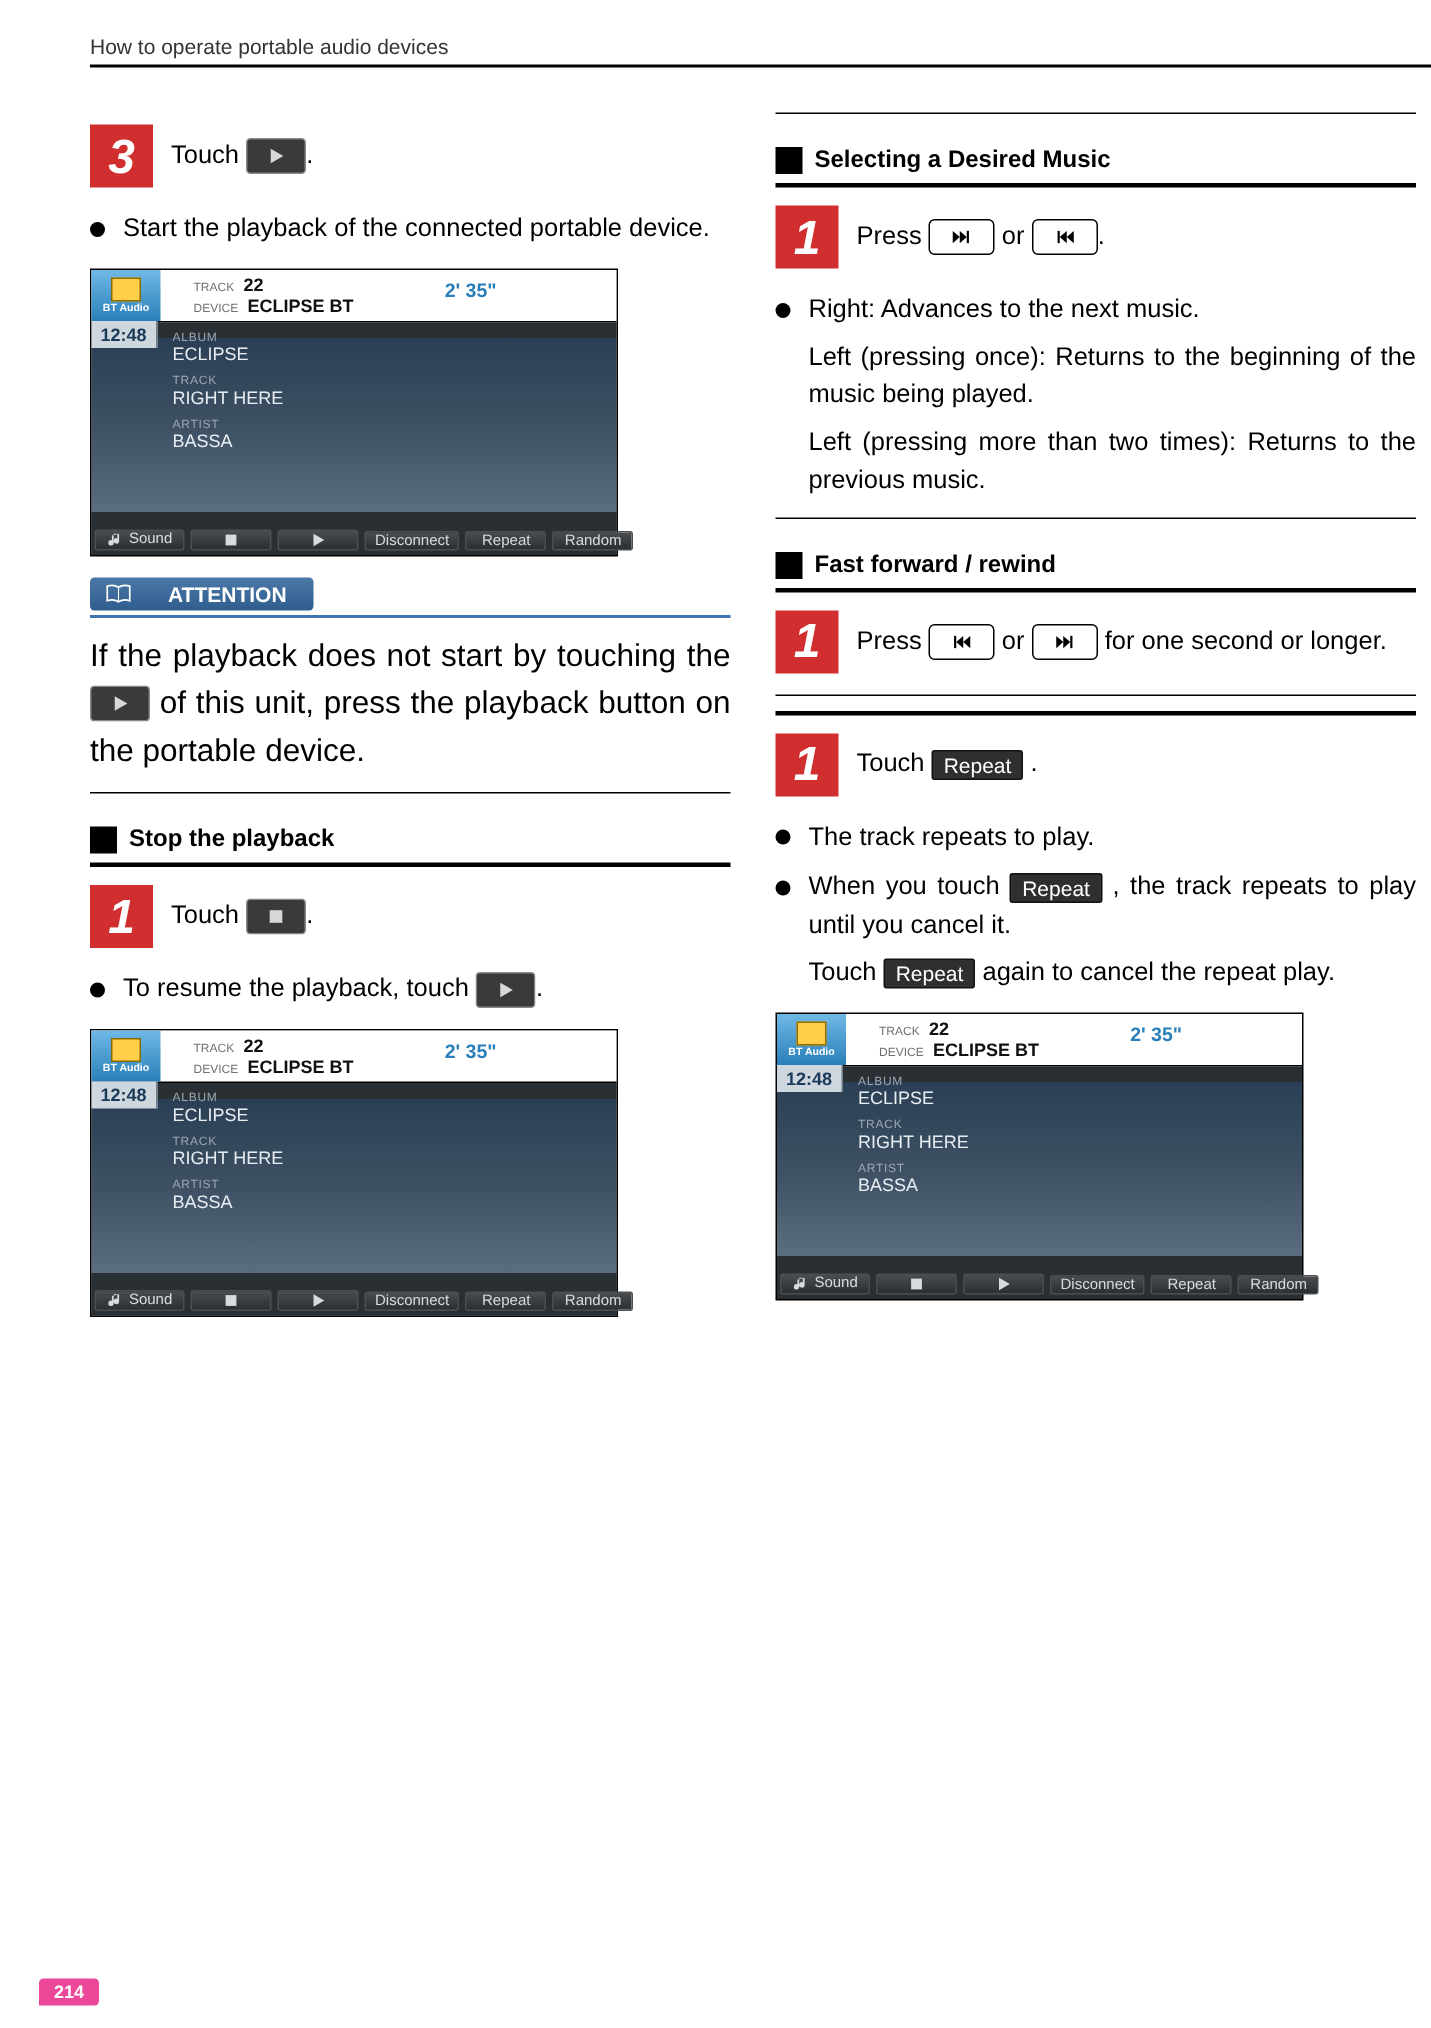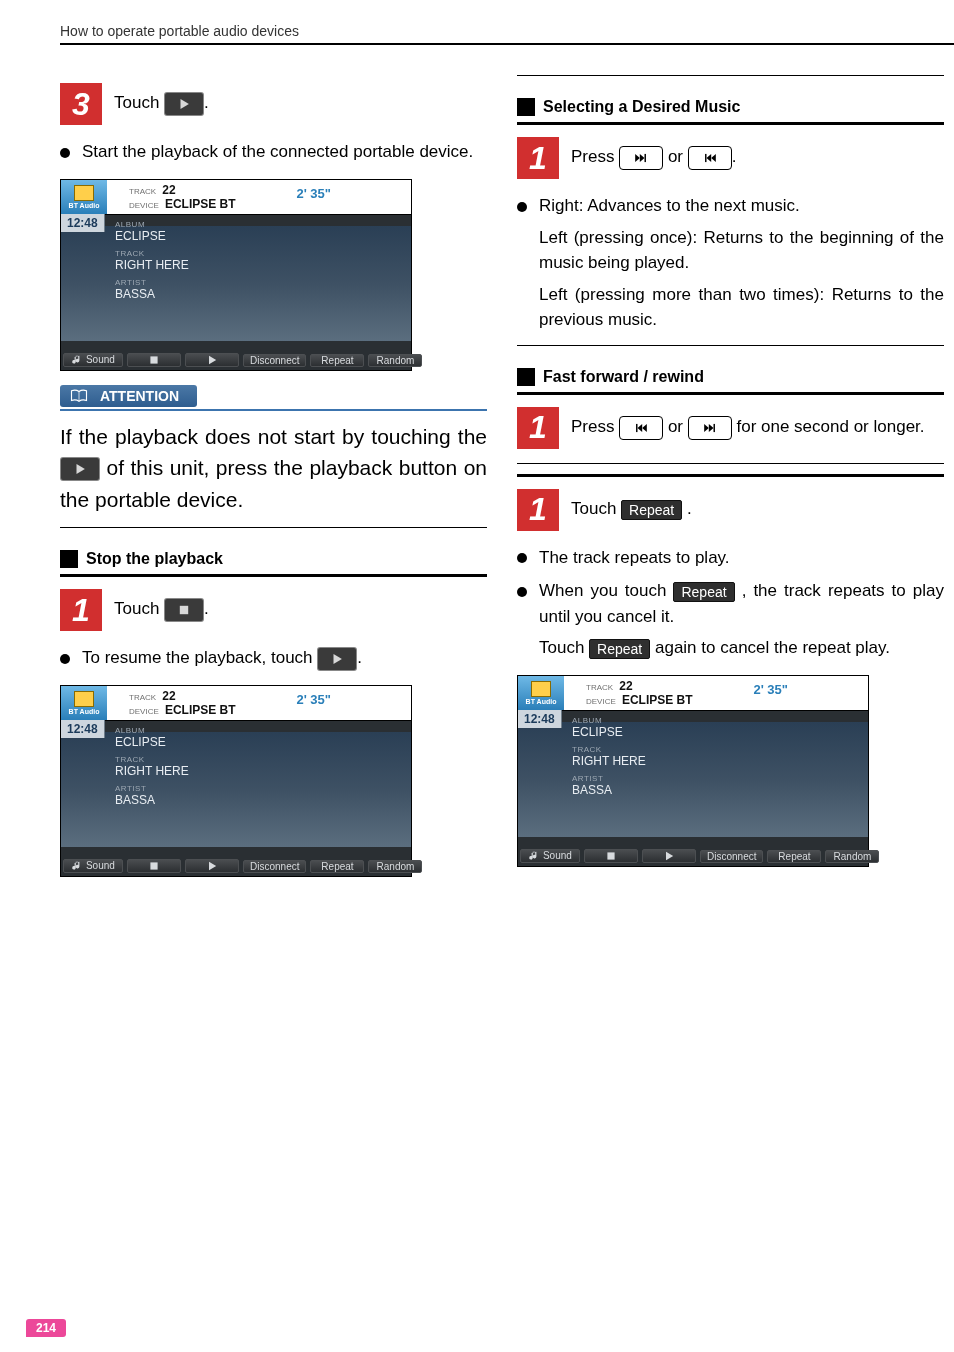--- a/index.html
+++ b/index.html
@@ -30,21 +30,21 @@
 
     
     .glyph{display:inline-flex;align-items:center;justify-content:center;vertical-align:middle;background:#3a3a3a;border:1px solid rgba(255,255,255,.4);border-radius:3px;height:22px;min-width:28px;padding:0 5px;color:#d8d8d8;font-size:12px;line-height:1;}
     .glyph svg{width:14px;height:14px;fill:#d8d8d8;}
     .glyph.hard{background:#fff;border:1.5px solid #000;border-radius:4px;color:#000;height:22px;min-width:32px;}
     .glyph.hard svg{fill:#000;}
     .glyph.label{background:#2f2f2f;color:#fff;font-size:14px;padding:2px 7px;height:auto;border-radius:2px;border:1px solid #111;}
 
     
     .attn{margin:10px 0 8px 0;}
-    .attn-head{display:inline-flex;align-items:center;gap:12px;background:linear-gradient(180deg,#4b78a6,#2e5d8f);color:#fff;font-weight:bold;font-size:14px;padding:3px 18px 3px 10px;border-radius:3px;}
+    .attn-head{display:inline-flex;align-items:center;gap:24px;background:linear-gradient(180deg,#4b78a6,#2e5d8f);color:#fff;font-weight:bold;font-size:14px;padding:3px 18px 3px 10px;border-radius:3px;}
     .attn-head svg{width:18px;height:14px;fill:#fff;}
     .attn-line{border:none;border-top:2px solid #3c74ae;margin:2px 0 10px 0;}
     .attn-body{font-size:21px;line-height:1.5;text-align:justify;}
 
     
     .shot{width:350px;height:190px;border:1px solid #000;margin:14px 0;position:relative;background:linear-gradient(180deg,#000 0%,#000 18%,var(--screen-bar) 18%,var(--screen-bar) 24%,var(--screen-bg1) 24%,#3e5164 55%,var(--screen-bg2) 85%,var(--screen-bar) 85%);color:#c7cfd6;font-size:11px;}
     .shot .topwhite{position:absolute;left:0;top:0;right:0;height:34px;background:#fff;color:#000;display:flex;align-items:center;border-bottom:1px solid #000;}
     .shot .src-icon{width:46px;height:34px;background:linear-gradient(180deg,#6fb9e6,#2a7fb9);display:flex;flex-direction:column;align-items:center;justify-content:center;color:#fff;font-size:7px;font-weight:bold;position:relative;}
     .shot .src-icon .box{width:18px;height:14px;background:#ffcf4a;border:1px solid #8a6b00;margin-bottom:1px;}
     .shot .topmeta{padding-left:22px;display:flex;flex-direction:column;justify-content:center;}

